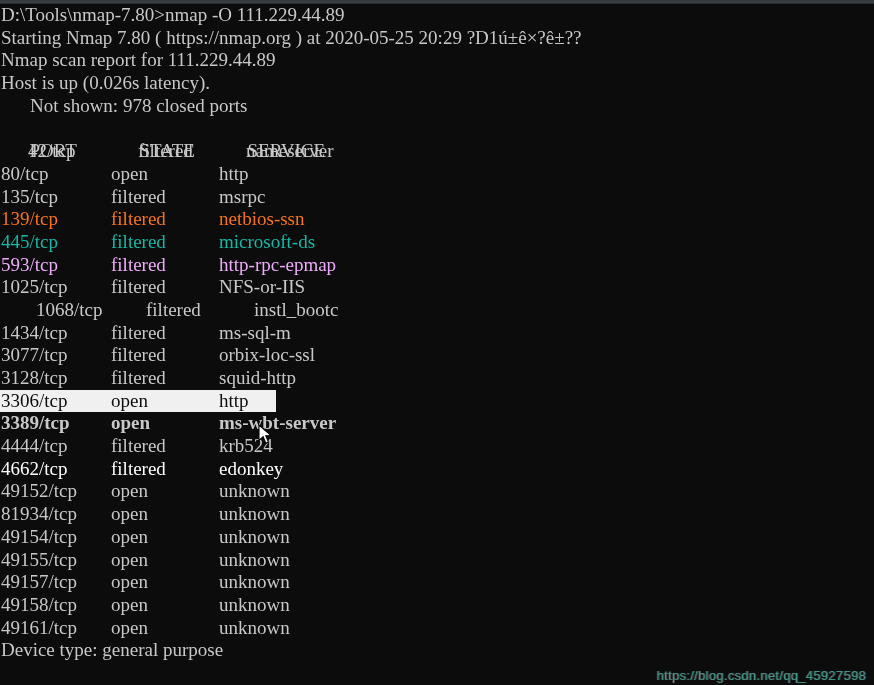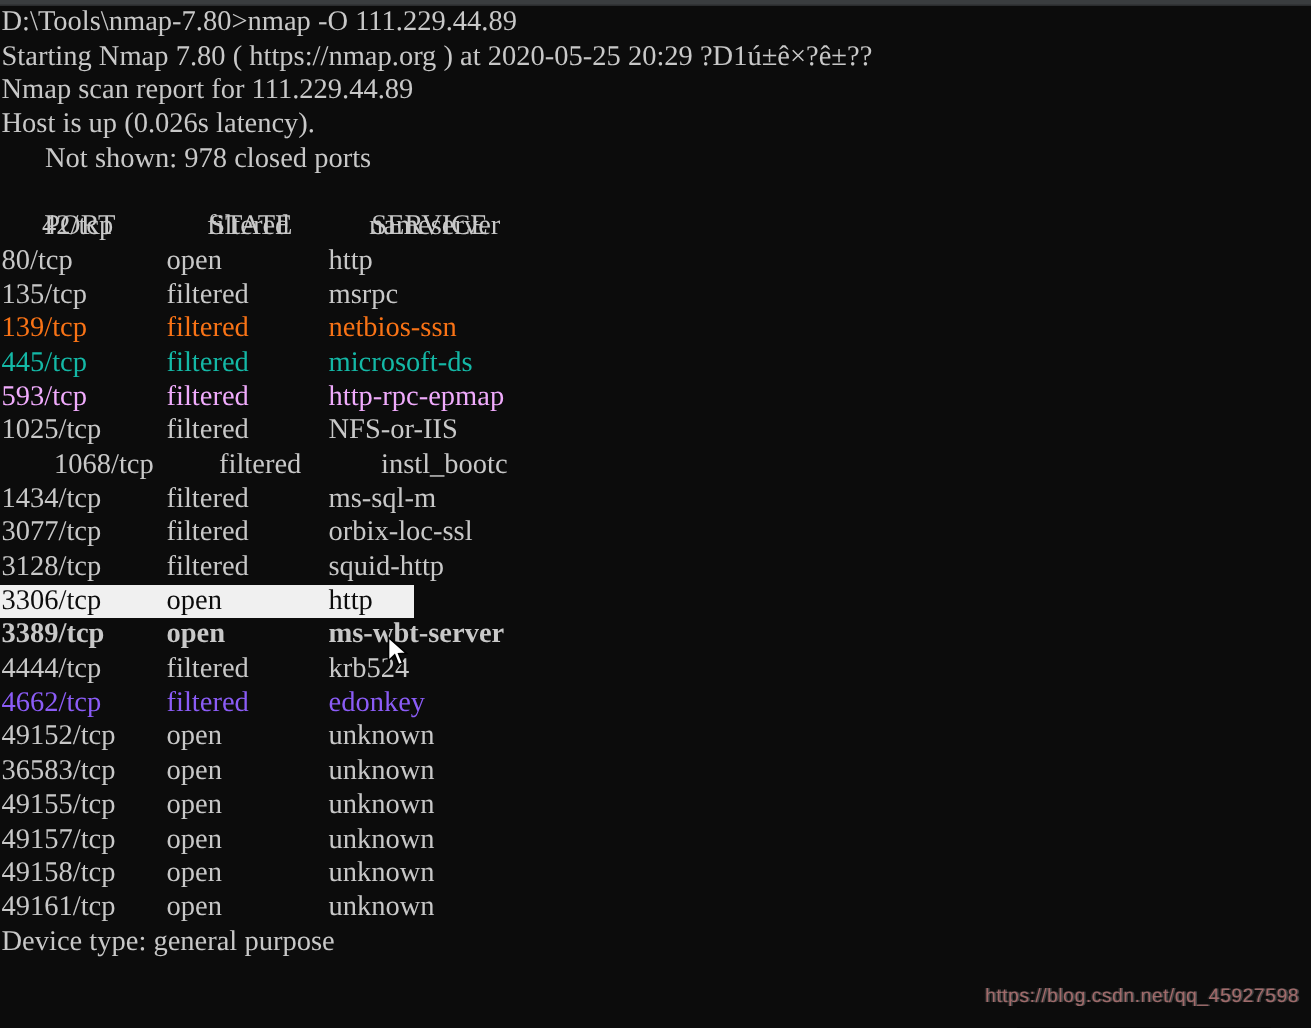--- a/index.html
+++ b/index.html
@@ -101,23 +101,23 @@
     width: 16px;
     height: 22px;
     z-index: 40;
     pointer-events: none;
   }
 
   
   #watermark {
     position: absolute;
     right: 8px;
-    bottom: 14px;
+    bottom: 2px;
     z-index: 30;
-    color: #fca5a5;
+    color: #5eead4;
     opacity: 0.62;
     font-family: "Liberation Sans", sans-serif;
     font-size: 13px;
     letter-spacing: 0.3px;
     white-space: nowrap;
     text-shadow: 1px 0 0 rgba(210,210,210,0.45), -1px 0 0 rgba(120,120,120,0.35);
   }
 </style>
 </head>
 <body>
@@ -148,23 +148,24 @@
         <div class="term-line" style="color: #14b8a6;"><span class=""><span class="cell col-port">445/tcp</span><span class="cell col-state">filtered</span><span class="cell col-service">microsoft-ds</span></span></div>
         <div class="term-line" style="color: #f0abfc;"><span class=""><span class="cell col-port">593/tcp</span><span class="cell col-state">filtered</span><span class="cell col-service">http-rpc-epmap</span></span></div>
         <div class="term-line" style="color: rgb(200, 200, 200);"><span class=""><span class="cell col-port">1025/tcp</span><span class="cell col-state">filtered</span><span class="cell col-service">NFS-or-IIS</span></span></div>
         <div class="term-line" style="color: rgb(200, 200, 200); padding-left: 36px;"><span class=""><span class="cell col-port">1068/tcp</span><span class="cell col-state">filtered</span><span class="cell col-service">instl_bootc</span></span></div>
         <div class="term-line" style="color: rgb(200, 200, 200);"><span class=""><span class="cell col-port">1434/tcp</span><span class="cell col-state">filtered</span><span class="cell col-service">ms-sql-m</span></span></div>
         <div class="term-line" style="color: rgb(200, 200, 200);"><span class=""><span class="cell col-port">3077/tcp</span><span class="cell col-state">filtered</span><span class="cell col-service">orbix-loc-ssl</span></span></div>
         <div class="term-line" style="color: rgb(200, 200, 200);"><span class=""><span class="cell col-port">3128/tcp</span><span class="cell col-state">filtered</span><span class="cell col-service">squid-http</span></span></div>
         <div class="term-line selected" style="color: rgb(12, 12, 12);"><span class="sel-bg" style="background: rgb(240, 240, 240);"></span><span class="sel-text"><span class="cell col-port">3306/tcp</span><span class="cell col-state">open</span><span class="cell col-service">http</span></span></div>
         <div class="term-line" style="color: rgb(200, 200, 200); font-weight: bold;"><span class=""><span class="cell col-port">3389/tcp</span><span class="cell col-state">open</span><span class="cell col-service">ms-wbt-server</span></span></div>
         <div class="term-line" style="color: rgb(200, 200, 200);"><span class=""><span class="cell col-port">4444/tcp</span><span class="cell col-state">filtered</span><span class="cell col-service">krb524</span></span></div>
-        <div class="term-line" style="color: #8b5cf6;"><span class=""><span class="cell col-port">4662/tcp</span><span class="cell col-state">filtered</span><span class="cell col-service">edonkey</span></span></div>
+        <div class="term-line" style="color: #ffffff;"><span class=""><span class="cell col-port">4662/tcp</span><span class="cell col-state">filtered</span><span class="cell col-service">edonkey</span></span></div>
         <div class="term-line" style="color: rgb(200, 200, 200);"><span class=""><span class="cell col-port">49152/tcp</span><span class="cell col-state">open</span><span class="cell col-service">unknown</span></span></div>
-        <div class="term-line" style="color: rgb(200, 200, 200);"><span class=""><span class="cell col-port">36583/tcp</span><span class="cell col-state">open</span><span class="cell col-service">unknown</span></span></div>
+        <div class="term-line" style="color: rgb(200, 200, 200);"><span class=""><span class="cell col-port">81934/tcp</span><span class="cell col-state">open</span><span class="cell col-service">unknown</span></span></div>
+        <div class="term-line" style="color: rgb(200, 200, 200);"><span class=""><span class="cell col-port">49154/tcp</span><span class="cell col-state">open</span><span class="cell col-service">unknown</span></span></div>
         <div class="term-line" style="color: rgb(200, 200, 200);"><span class=""><span class="cell col-port">49155/tcp</span><span class="cell col-state">open</span><span class="cell col-service">unknown</span></span></div>
         <div class="term-line" style="color: rgb(200, 200, 200);"><span class=""><span class="cell col-port">49157/tcp</span><span class="cell col-state">open</span><span class="cell col-service">unknown</span></span></div>
         <div class="term-line" style="color: rgb(200, 200, 200);"><span class=""><span class="cell col-port">49158/tcp</span><span class="cell col-state">open</span><span class="cell col-service">unknown</span></span></div>
         <div class="term-line" style="color: rgb(200, 200, 200);"><span class=""><span class="cell col-port">49161/tcp</span><span class="cell col-state">open</span><span class="cell col-service">unknown</span></span></div>
       </div>
 
     <div class="term-line plain" style="color: rgb(200, 200, 200);">Device type: general purpose</div>
 
   </div>
 

